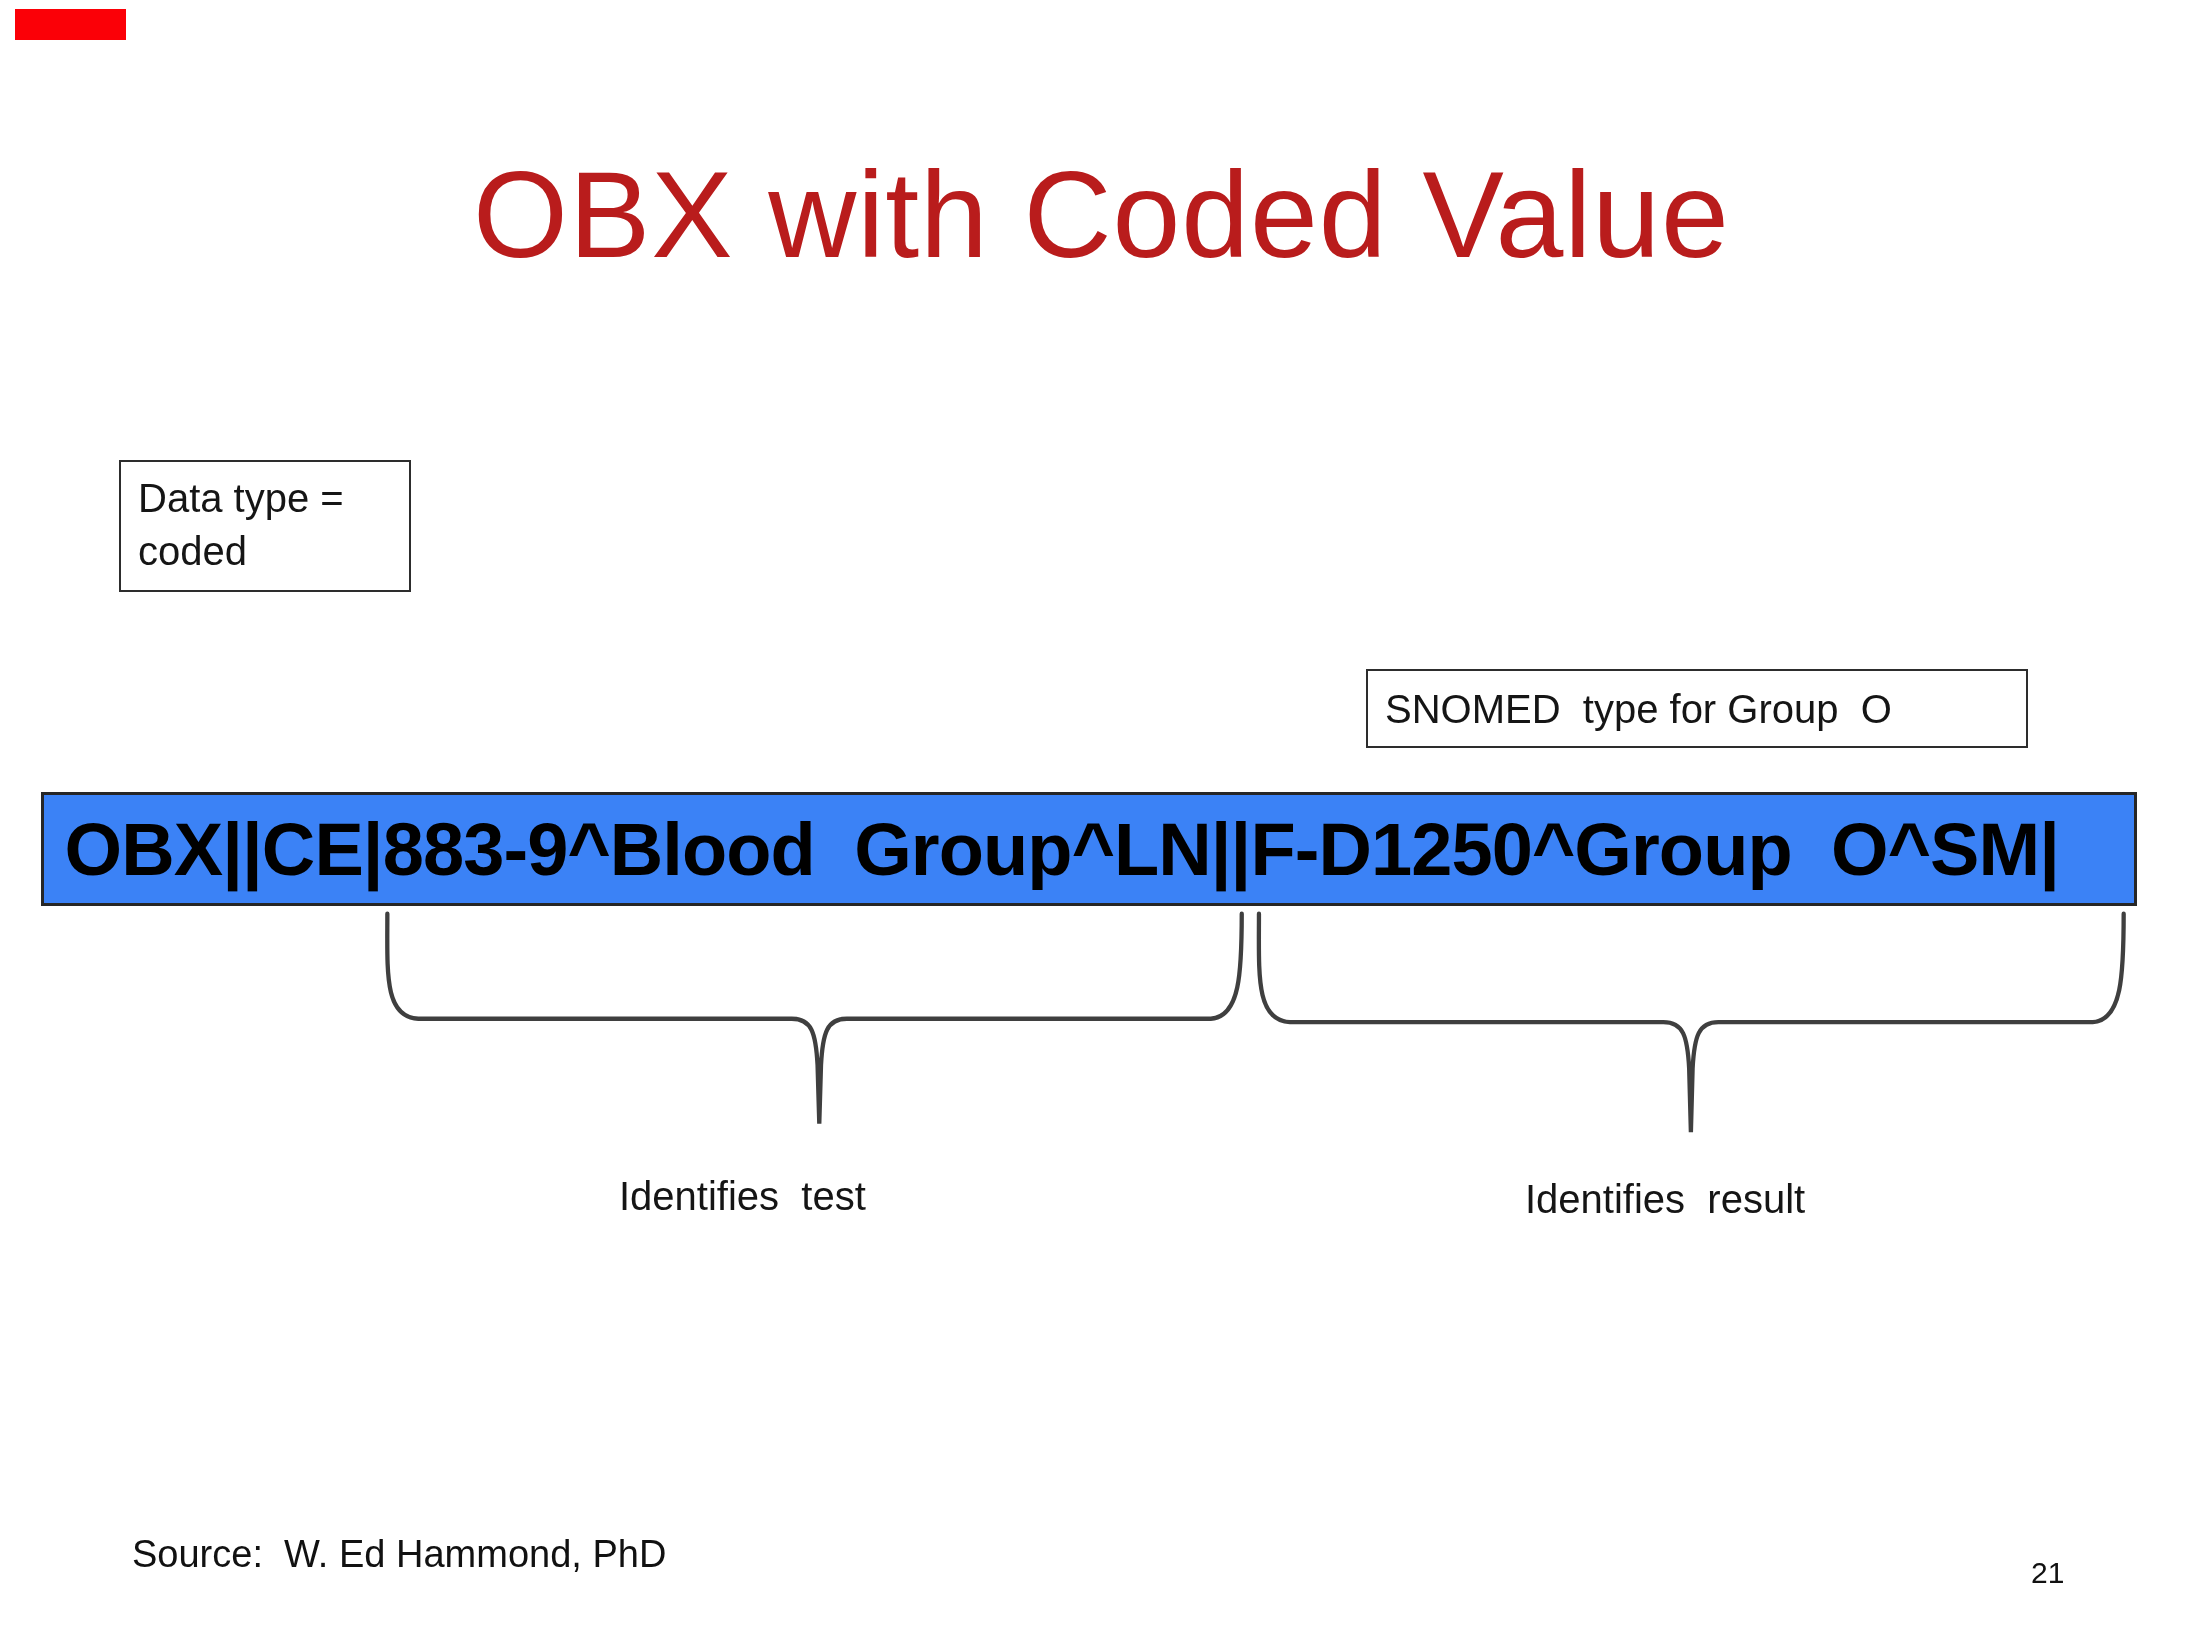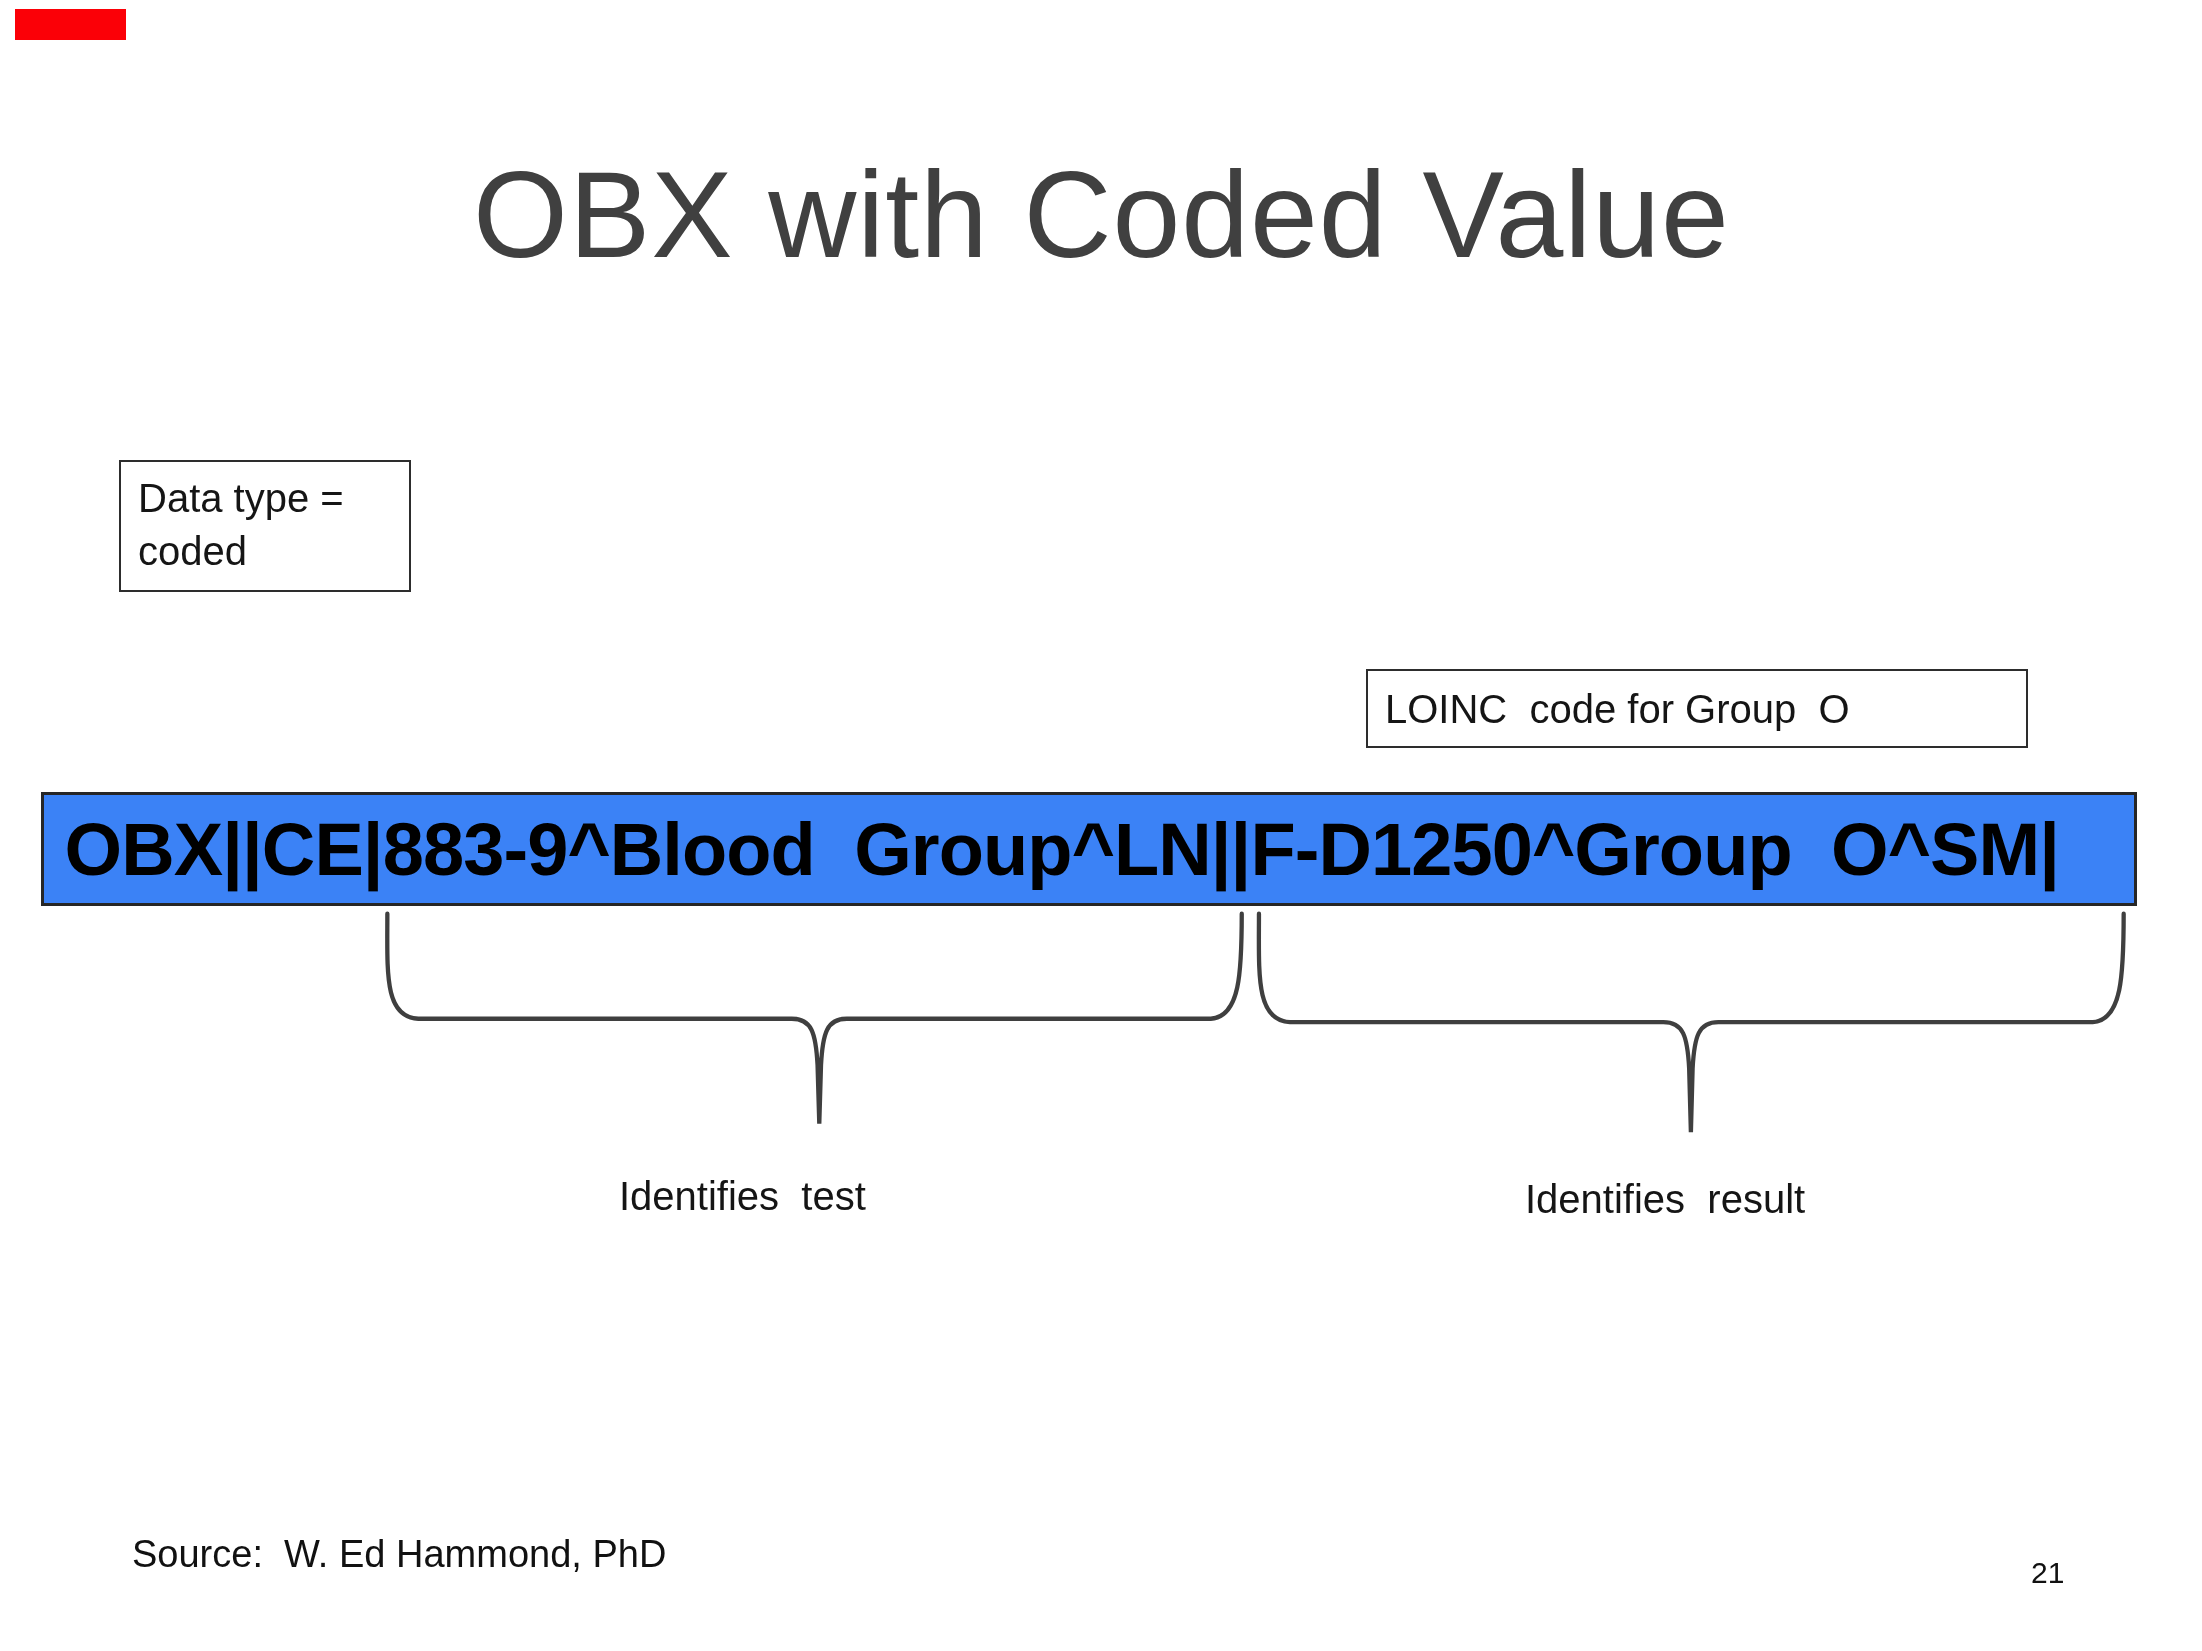--- a/index.html
+++ b/index.html
@@ -16,21 +16,21 @@
     left:14.6px;top:8.6px;width:111px;height:31px;
     background:#fb0007;
   }
   #title{
     left:0;top:151px;width:2203px;
     text-align:center;
     font-size:122px;line-height:1.05;
     font-weight:400;
     letter-spacing:0.9px;
     white-space:pre;
-    color:#404040;
+    color:#b91c1c;
   }
   .callout{
     border:2.6px solid #2d2d2d;
     background:#ffffff;
     box-sizing:border-box;
     font-size:40px;line-height:53px;
     white-space:pre;
     color:#151515;
     padding:10.3px 15.5px 0 17px;
   }
@@ -72,21 +72,21 @@
 <div id="slide">
 
   <div id="red-marker" class="abs"></div>
 
   <div id="title" class="abs">OBX with Coded Value</div>
 
   <div id="callout-datatype" class="abs callout">Data type =
 coded</div>
 
 
-  <div id="callout-snomed" class="abs callout">LOINC  code for Group  O</div>
+  <div id="callout-snomed" class="abs callout">SNOMED  type for Group  O</div>
 
   <div id="message-box" class="abs">
     <span>OBX||CE|883-9^Blood  Group^LN||F-D1250^Group  O^SM|</span>
   </div>
 
   <svg id="braces" class="abs" viewBox="0 0 2560 1920" xmlns="http://www.w3.org/2000/svg">
 
     <path d="M450,1062
              C450,1130 446,1182 486,1184
              L920,1184

